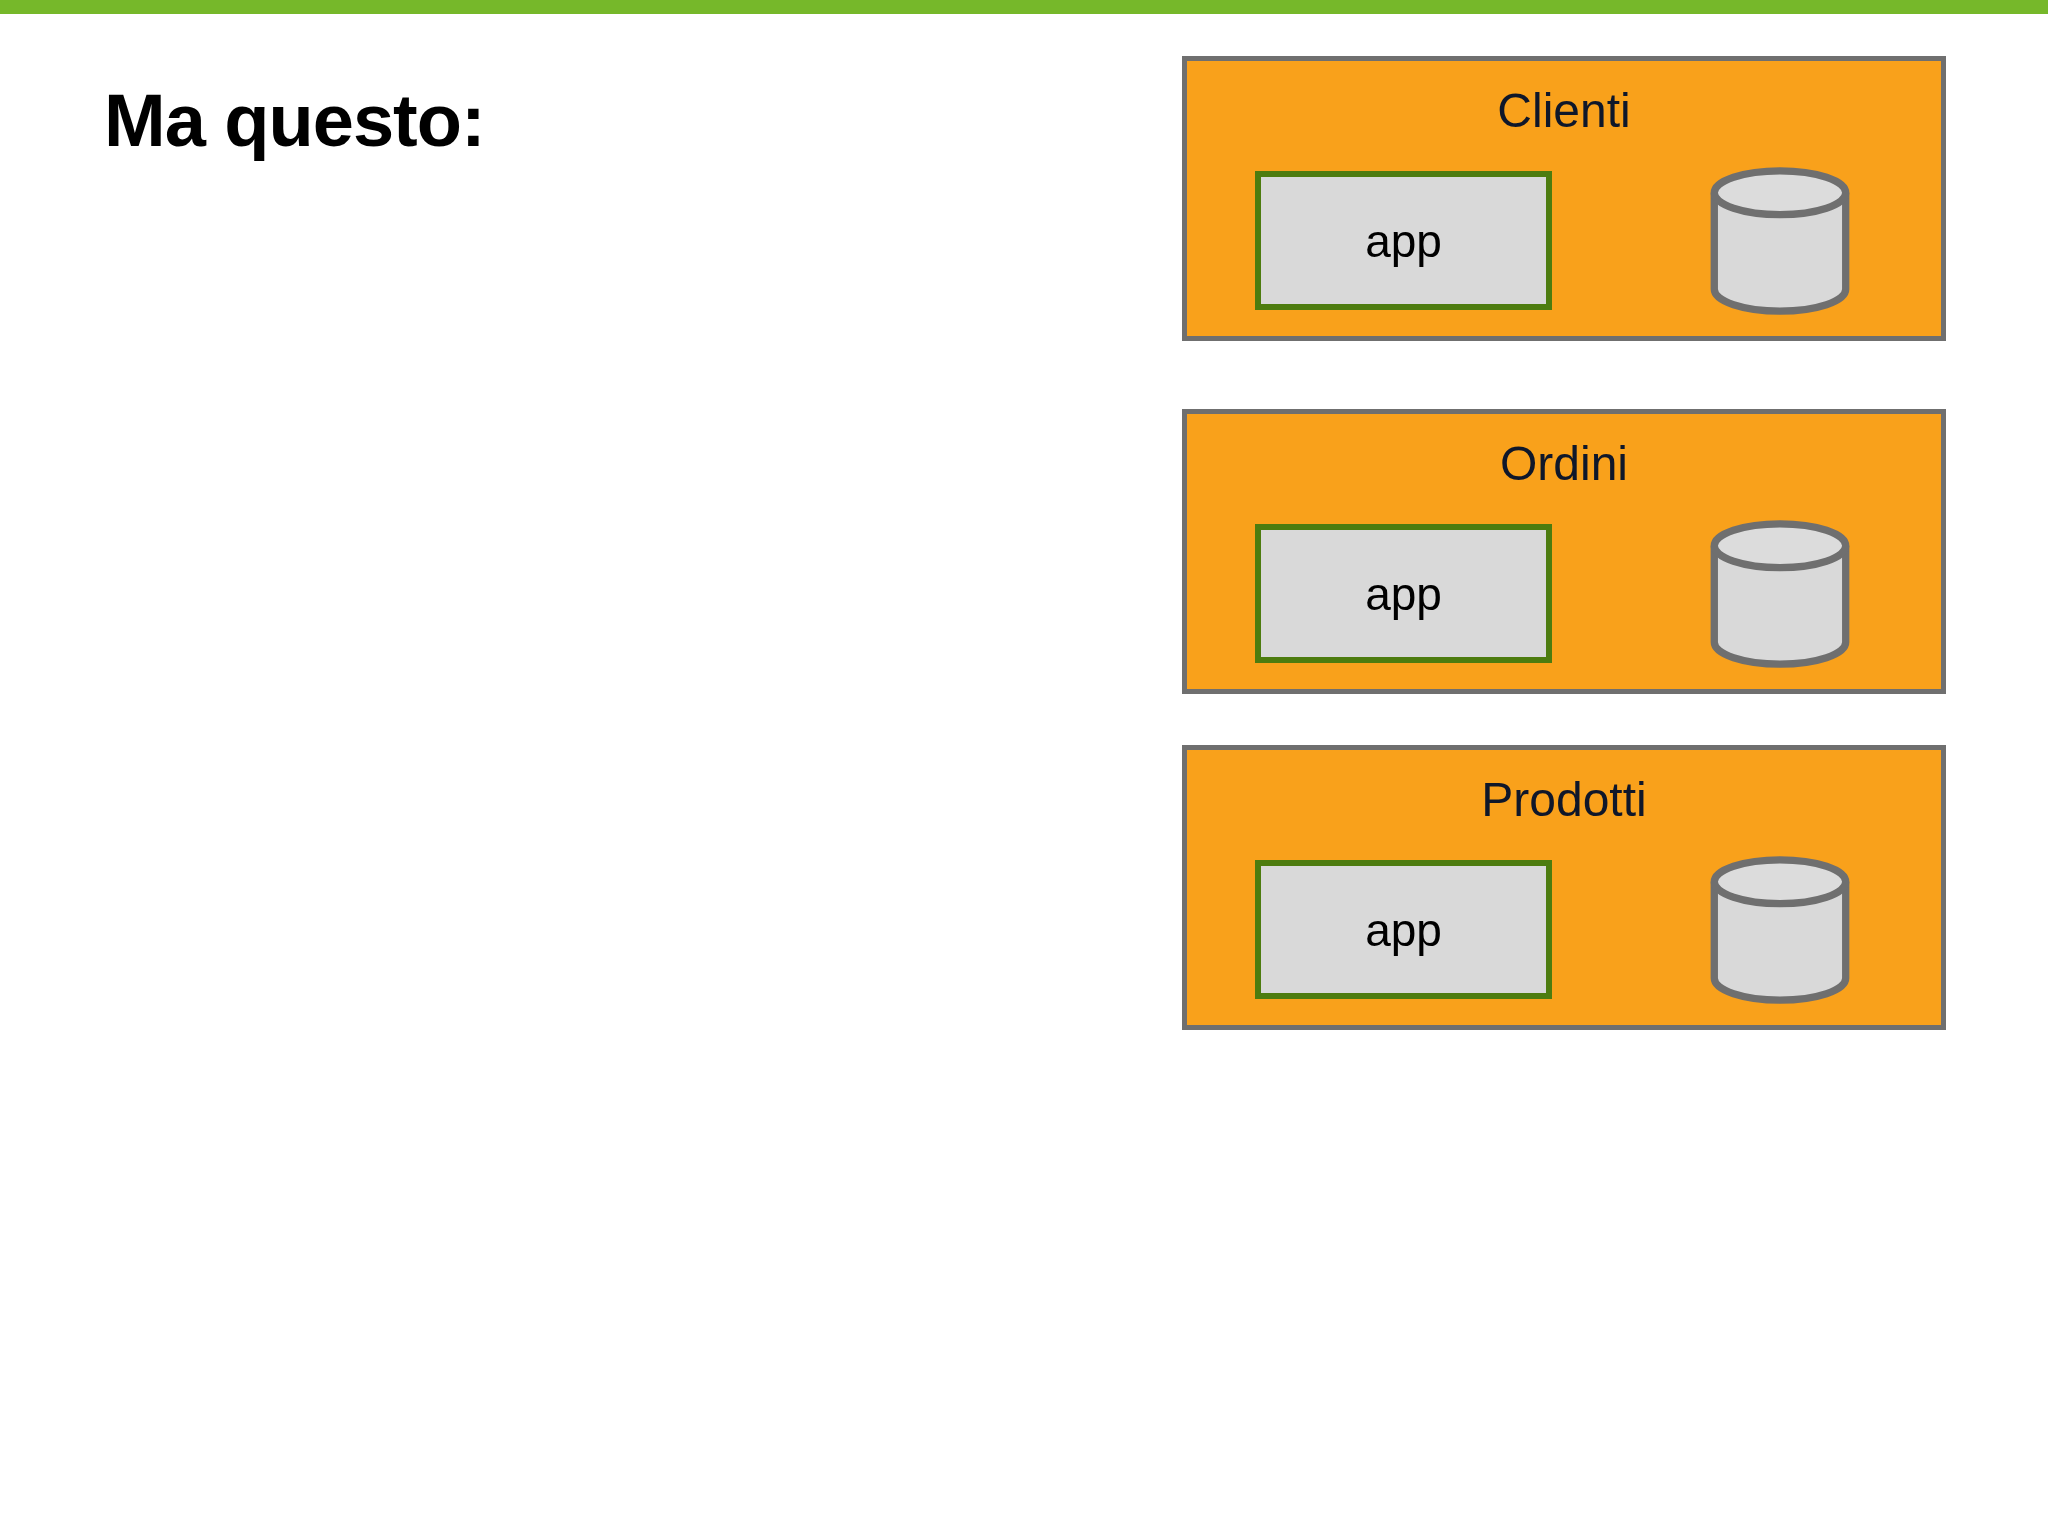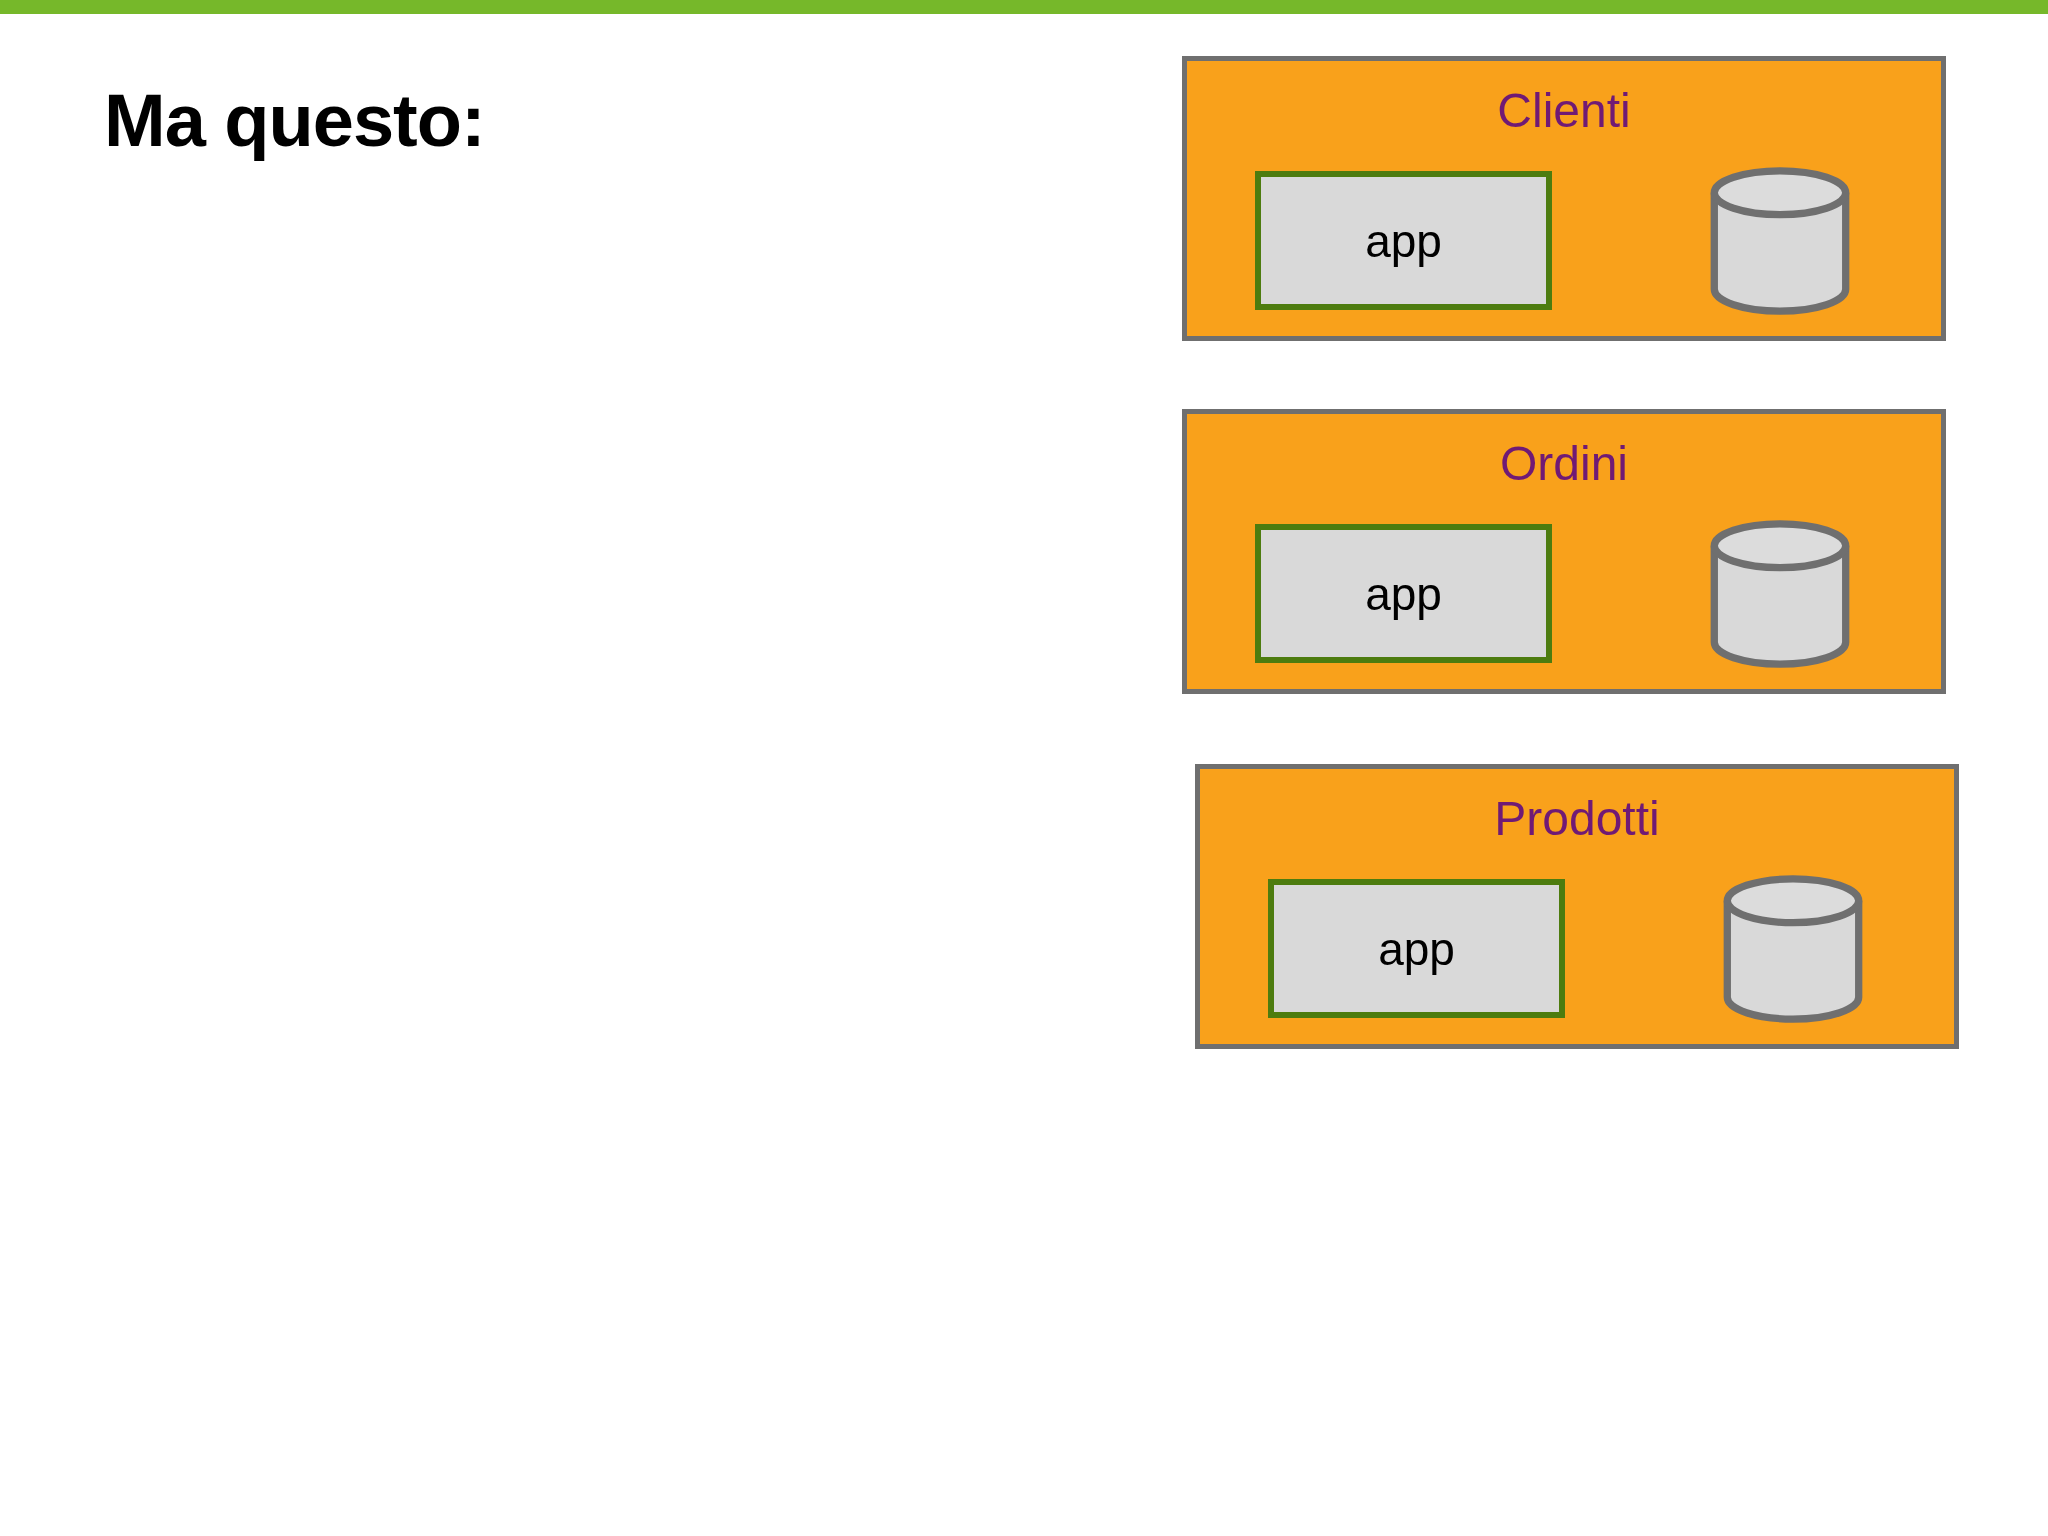--- a/index.html
+++ b/index.html
@@ -35,29 +35,29 @@
     position: absolute;
     left: 1182px;
     width: 764px;
     height: 285px;
     background: #F9A11B;
     border: 5px solid #6F6F6F;
     box-sizing: border-box;
   }
   .service-box.clienti  { top: 56px;  }
   .service-box.ordini   { top: 409px; }
-  .service-box.prodotti { top: 764px; margin-left: 13px; }
+  .service-box.prodotti { top: 745px; }
 
   .service-label {
     position: absolute;
     left: 0; top: 22px;
     width: 100%;
     text-align: center;
     font-size: 48px;
-    color: #701a75;
+    color: #0f172a;
   }
 
   .app-rect {
     position: absolute;
     left: 68px; top: 110px;
     width: 297px; height: 139px;
     background: #D9D9D9;
     border: 6px solid #4d7c0f;
     box-sizing: border-box;
     display: flex;

